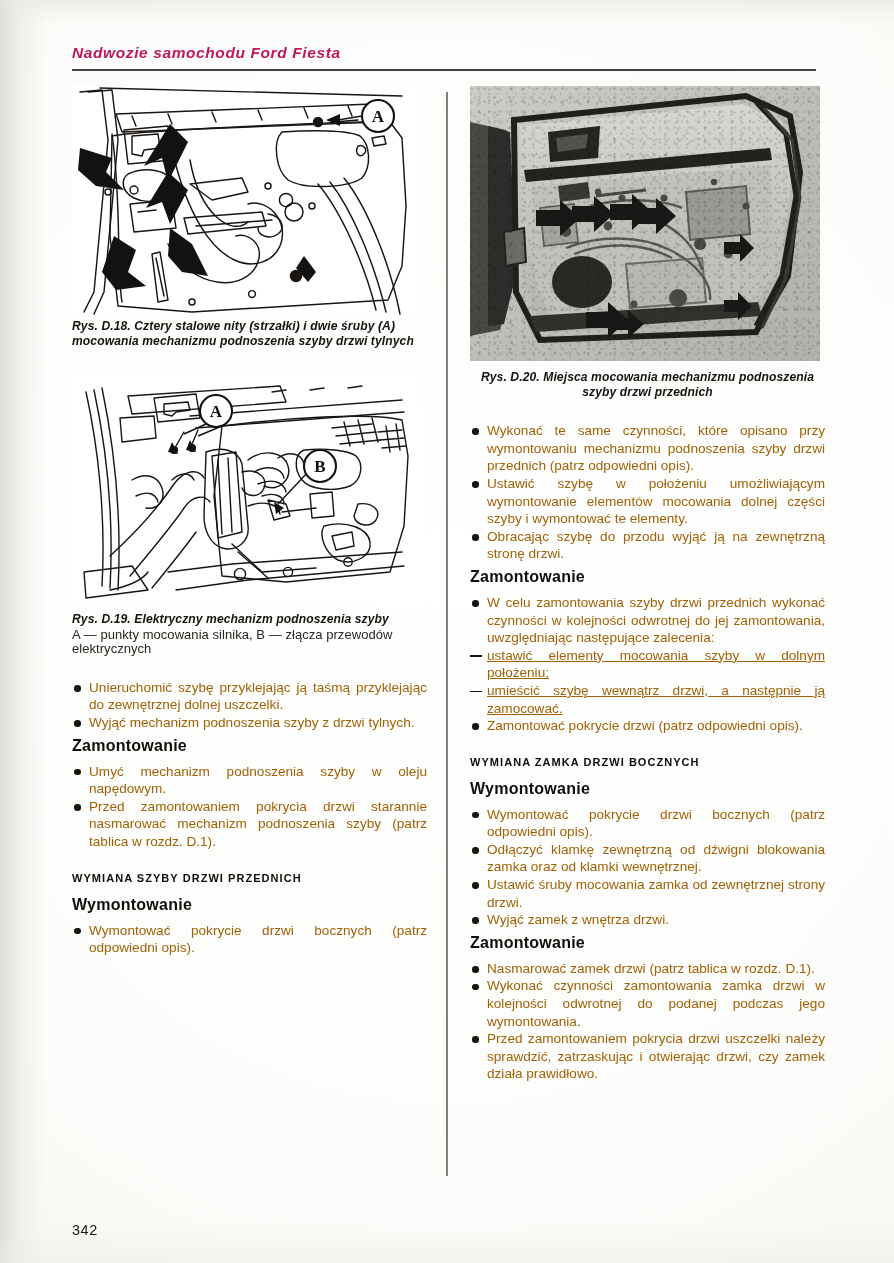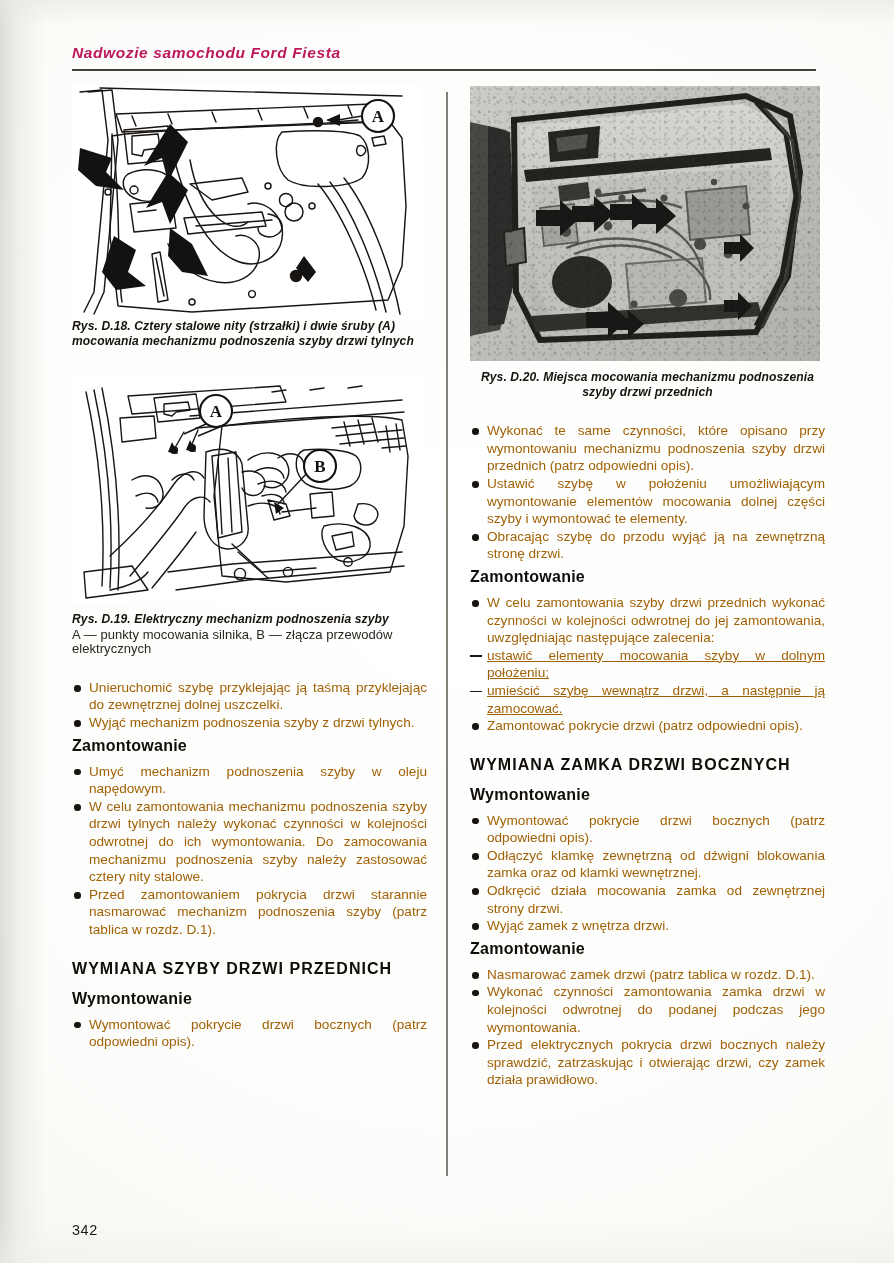--- a/index.html
+++ b/index.html
@@ -67,21 +67,21 @@
   .bullet:before{
     content:"";position:absolute;left:2px;top:6.2px;
     width:6.6px;height:6.6px;border-radius:50%;background:#17130f;
   }
   .dash{position:relative;padding-left:17px;margin-top:1px;text-decoration:underline;}
   .dash:before{
     content:"";position:absolute;left:0px;top:8.6px;
     width:12px;height:1.7px;background:#17130f;
   }
   .h-major{
-    font-size:16px;font-weight:bold;letter-spacing:1.05px;
+    font-size:11px;font-weight:bold;letter-spacing:1.05px;
     margin-top:21px;margin-bottom:12px;color:#100d0a;
   }
   .h-minor{
     font-size:16px;font-weight:bold;letter-spacing:.25px;
     margin-top:5px;margin-bottom:8px;color:#100d0a;
   }
   .gap{height:13px;}
 
   
   .cap{
@@ -334,21 +334,20 @@
       <div class="caplegend">A — punkty mocowania silnika, B — złącza przewodów elektrycznych</div>
     </div>
 
     <div class="gap" style="height:22px;"></div>
 
     <div>
       <p class="body bullet">Unieruchomić szybę przyklejając ją taśmą przyklejając do zewnętrznej dolnej uszczelki.</p>
       <p class="body bullet">Wyjąć mechanizm podnoszenia szyby z drzwi tylnych.</p>
       <h3 class="h-minor">Zamontowanie</h3>
       <p class="body bullet">Umyć mechanizm podnoszenia szyby w oleju napędowym.</p>
-      <p class="body bullet">W celu zamontowania mechanizmu podnoszenia szyby drzwi tylnych należy wykonać czynności w kolejności odwrotnej do ich wymontowania. Do zamocowania mechanizmu podnoszenia szyby należy zastosować cztery nity stalowe.</p>
       <p class="body bullet">Przed zamontowaniem pokrycia drzwi starannie nasmarować mechanizm podnoszenia szyby (patrz tablica w rozdz. D.1).</p>
       <h2 class="h-major">WYMIANA SZYBY DRZWI PRZEDNICH</h2>
       <h3 class="h-minor">Wymontowanie</h3>
       <p class="body bullet">Wymontować pokrycie drzwi bocznych (patrz odpowiedni opis).</p>
     </div>
   </div>
 
   <div class="col col-right">
 
     <div class="fig photo" style="width:350px;height:275px;">
@@ -448,24 +447,24 @@
       <p class="body bullet">Obracając szybę do przodu wyjąć ją na zewnętrzną stronę drzwi.</p>
       <h3 class="h-minor">Zamontowanie</h3>
       <p class="body bullet">W celu zamontowania szyby drzwi przednich wykonać czynności w kolejności odwrotnej do jej zamontowania, uwzględniając następujące zalecenia:</p>
       <p class="body dash">ustawić elementy mocowania szyby w dolnym położeniu;</p>
       <p class="body dash">umieścić szybę wewnątrz drzwi, a następnie ją zamocować.</p>
       <p class="body bullet">Zamontować pokrycie drzwi (patrz odpowiedni opis).</p>
       <h2 class="h-major">WYMIANA ZAMKA DRZWI BOCZNYCH</h2>
       <h3 class="h-minor">Wymontowanie</h3>
       <p class="body bullet">Wymontować pokrycie drzwi bocznych (patrz odpowiedni opis).</p>
       <p class="body bullet">Odłączyć klamkę zewnętrzną od dźwigni blokowania zamka oraz od klamki wewnętrznej.</p>
-      <p class="body bullet">Odkręcić działa mocowania zamka od zewnętrznej strony drzwi.</p>
+      <p class="body bullet">Ustawić śruby mocowania zamka od zewnętrznej strony drzwi.</p>
       <p class="body bullet">Wyjąć zamek z wnętrza drzwi.</p>
       <h3 class="h-minor">Zamontowanie</h3>
       <p class="body bullet">Nasmarować zamek drzwi (patrz tablica w rozdz. D.1).</p>
       <p class="body bullet">Wykonać czynności zamontowania zamka drzwi w kolejności odwrotnej do podanej podczas jego wymontowania.</p>
-      <p class="body bullet">Przed elektrycznych pokrycia drzwi bocznych należy sprawdzić, zatrzaskując i otwierając drzwi, czy zamek działa prawidłowo.</p>
+      <p class="body bullet">Przed zamontowaniem pokrycia drzwi uszczelki należy sprawdzić, zatrzaskując i otwierając drzwi, czy zamek działa prawidłowo.</p>
     </div>
   </div>
 
   <div class="folio">342</div>
 
 </div>
 
 </body></html>

